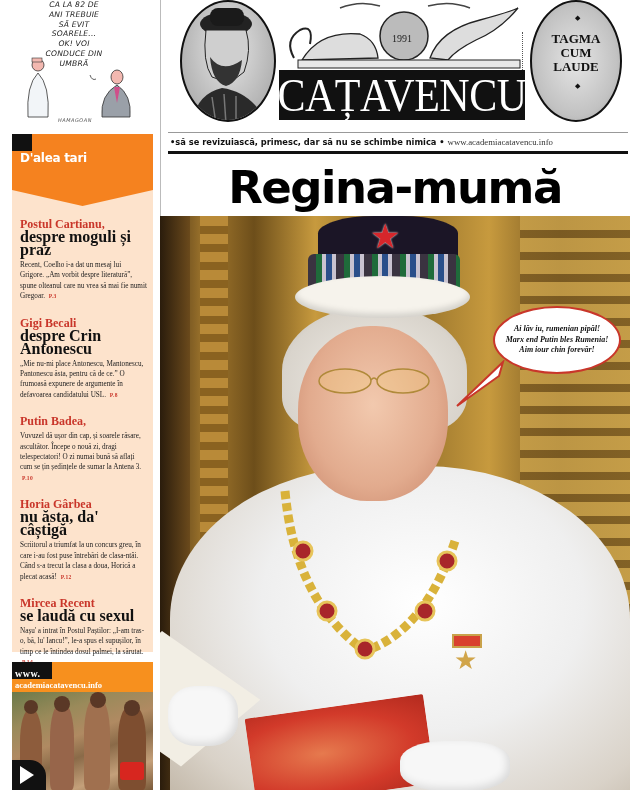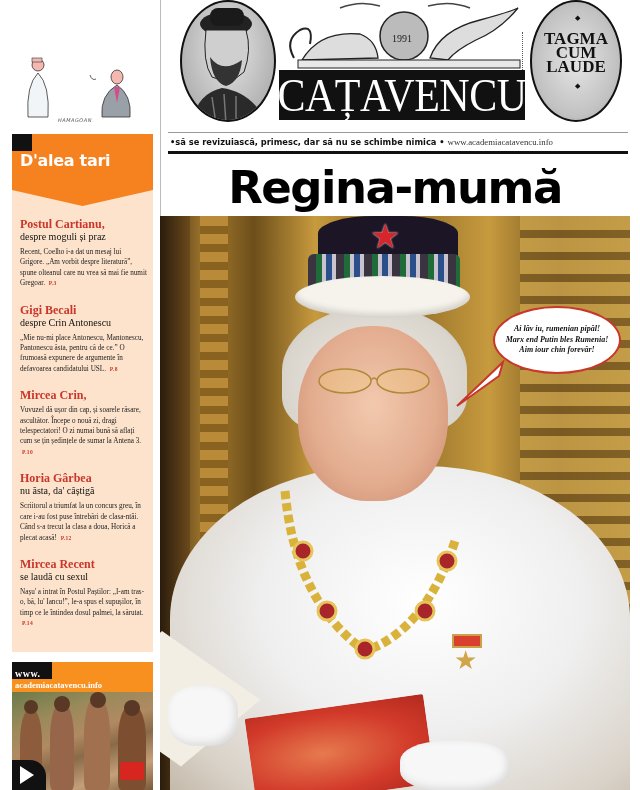--- a/index.html
+++ b/index.html
@@ -20,25 +20,25 @@
   .cartoon svg { position: absolute; left: 20px; top: 55px; }
 
   .sidebar { position: absolute; left: 12px; top: 134px; width: 141px; height: 518px; background: #fde3cc; }
   .sidebar-header {
     position: relative; height: 72px; background: #f5821f;
     clip-path: polygon(0 0, 100% 0, 100% 56px, 50% 72px, 0 56px);
   }
   .sidebar-header .black-square { position: absolute; left: 0; top: 0; width: 20px; height: 17px; background: #111; }
   .sidebar-title {
     position: absolute; left: 8px; top: 17px; font-family: "DejaVu Sans", sans-serif;
-    font-weight: bold; font-size: 16px; color: #fff; letter-spacing: -0.3px;
+    font-weight: bold; font-size: 12px; color: #fff; letter-spacing: -0.3px;
   }
   .story { padding: 0 6px 0 8px; }
   .story-name { font-size: 12px; font-weight: bold; color: #c9362a; line-height: 12px; }
-  .story-sub { font-size: 10px; font-weight: normal; color: #111; line-height: 13px; }
+  .story-sub { font-size: 16px; font-weight: bold; color: #111; line-height: 13px; }
   .story-body { font-size: 7.2px; line-height: 10.4px; color: #222; margin-top: 4px; }
   .story-page { font-size: 5.5px; color: #c9362a; font-weight: bold; margin-left: 2px; letter-spacing: 0.3px; }
 
   .promo { position: absolute; left: 12px; top: 662px; width: 141px; height: 128px; background: #f7901e; overflow: hidden; }
   .promo-www-bg { position: absolute; left: 0; top: 0; width: 40px; height: 17px; background: #111; }
   .promo-www { position: absolute; left: 3px; top: 6px; font-size: 10px; font-weight: bold; color: #fff; letter-spacing: 0.5px; }
   .promo-url { position: absolute; left: 3px; top: 18px; font-size: 8.5px; font-weight: bold; color: #fff; }
   .promo-photo {
     position: absolute; left: 0; top: 30px; width: 141px; height: 98px;
     background: linear-gradient(160deg, #6b7a4a 0%, #9a8a5a 25%, #b08a62 45%, #8a6a48 60%, #c4a07a 80%, #7a5a3a 100%);
@@ -62,21 +62,21 @@
     border-radius: 50%; background: radial-gradient(ellipse at 50% 40%, #e6e6e6 0%, #b5b5b5 70%, #999 100%);
     overflow: hidden;
   }
   .medallion-right {
     position: absolute; left: 530px; top: 0; width: 92px; height: 122px; border: 2px solid #111;
     border-radius: 50%; background: radial-gradient(ellipse at 50% 50%, #e5e5e5 0%, #c2c2c2 65%, #9c9c9c 100%);
   }
   .medallion-right .diamond { position: absolute; left: 43px; font-size: 7px; color: #111; }
   .medallion-text {
     position: absolute; left: 0; top: 30px; width: 100%; text-align: center; font-family: "Liberation Serif", serif;
-    font-weight: bold; font-size: 17px; line-height: 14px; color: #111;
+    font-weight: bold; font-size: 13px; line-height: 14px; color: #111;
   }
   .crest { position: absolute; left: 280px; top: 0; width: 248px; height: 72px; }
   .logo-bar {
     position: absolute; left: 279px; top: 70px; width: 246px; height: 50px; background: #111;
     display: flex; align-items: center; justify-content: center;
   }
   .logo-text {
     font-family: "Liberation Serif", serif; font-size: 42px; color: #fff; letter-spacing: -0.5px;
     line-height: 1; transform: scaleY(1.08); margin-top: 2px;
   }
@@ -132,20 +132,29 @@
     display: flex; align-items: center; justify-content: center; text-align: center;
     font-family: "Liberation Serif", serif; font-style: italic; font-weight: bold; font-size: 8px; line-height: 10.5px; color: #111;
     padding: 4px 10px;
   }
   .bubble-tail { position: absolute; left: 455px; top: 360px; }
 </style>
 </head>
 <body>
 
 <div class="cartoon">
+  <div class="cartoon-caption">
+    <div>Ca la 82 de</div>
+    <div>ani trebuie</div>
+    <div>să evit</div>
+    <div>soarele...</div>
+    <div>ok! voi</div>
+    <div>conduce din</div>
+    <div>umbră</div>
+  </div>
   <svg width="120" height="65" viewBox="0 0 120 65">
 
     <ellipse cx="18" cy="10" rx="6" ry="6" fill="#f3b8b0" stroke="#333" stroke-width="0.8"></ellipse>
     <rect x="12" y="3" width="10" height="4" fill="#f3b8b0" stroke="#333" stroke-width="0.6"></rect>
     <path d="M8 62 Q6 30 18 18 Q30 30 28 62 Z" fill="#f2f5f8" stroke="#333" stroke-width="0.8"></path>
 
     <ellipse cx="97" cy="22" rx="6" ry="7" fill="#f3b8b0" stroke="#333" stroke-width="0.8"></ellipse>
     <path d="M82 62 Q80 40 97 30 Q112 40 110 62 Z" fill="#9aa0a8" stroke="#333" stroke-width="0.8"></path>
     <path d="M94 32 L97 48 L100 32" fill="#d04f8a"></path>
     <path d="M70 20 Q72 26 76 24" fill="none" stroke="#333" stroke-width="0.8"></path>
@@ -165,21 +174,21 @@
     <div class="story-body"><span>Recent, Coelho i-a dat un mesaj lui Grigore. „Am vorbit despre literatură”, spune olteanul care nu vrea să mai fie numit Gregoar.</span> <span class="story-page">P.3</span></div>
   </div>
 
   <div class="story" style="margin-top:15px;">
     <div class="story-name">Gigi Becali</div>
     <div class="story-sub">despre Crin Antonescu</div>
     <div class="story-body"><span>„Mie nu-mi place Antonescu, Mantonescu, Pantonescu ăsta, pentru că de ce.” O frumoasă expunere de argumente în defavoarea candidatului USL.</span> <span class="story-page">P.8</span></div>
   </div>
 
   <div class="story" style="margin-top:15px;">
-    <div class="story-name">Mircea Crin,</div>
+    <div class="story-name">Putin Badea,</div>
     <div class="story-body"><span>Vuvuzel dă ușor din cap, și soarele răsare, ascultător. Începe o nouă zi, dragi telespectatori! O zi numai bună să aflați cum se țin ședințele de sumar la Antena 3.</span> <span class="story-page">P.10</span></div>
   </div>
 
   <div class="story" style="margin-top:15px;">
     <div class="story-name">Horia Gârbea</div>
     <div class="story-sub">nu ăsta, da' câștigă</div>
     <div class="story-body"><span>Scriitorul a triumfat la un concurs greu, în care i-au fost puse întrebări de clasa-ntâi. Când s-a trecut la clasa a doua, Horică a plecat acasă!</span> <span class="story-page">P.12</span></div>
   </div>
 
   <div class="story" style="margin-top:15px;">

